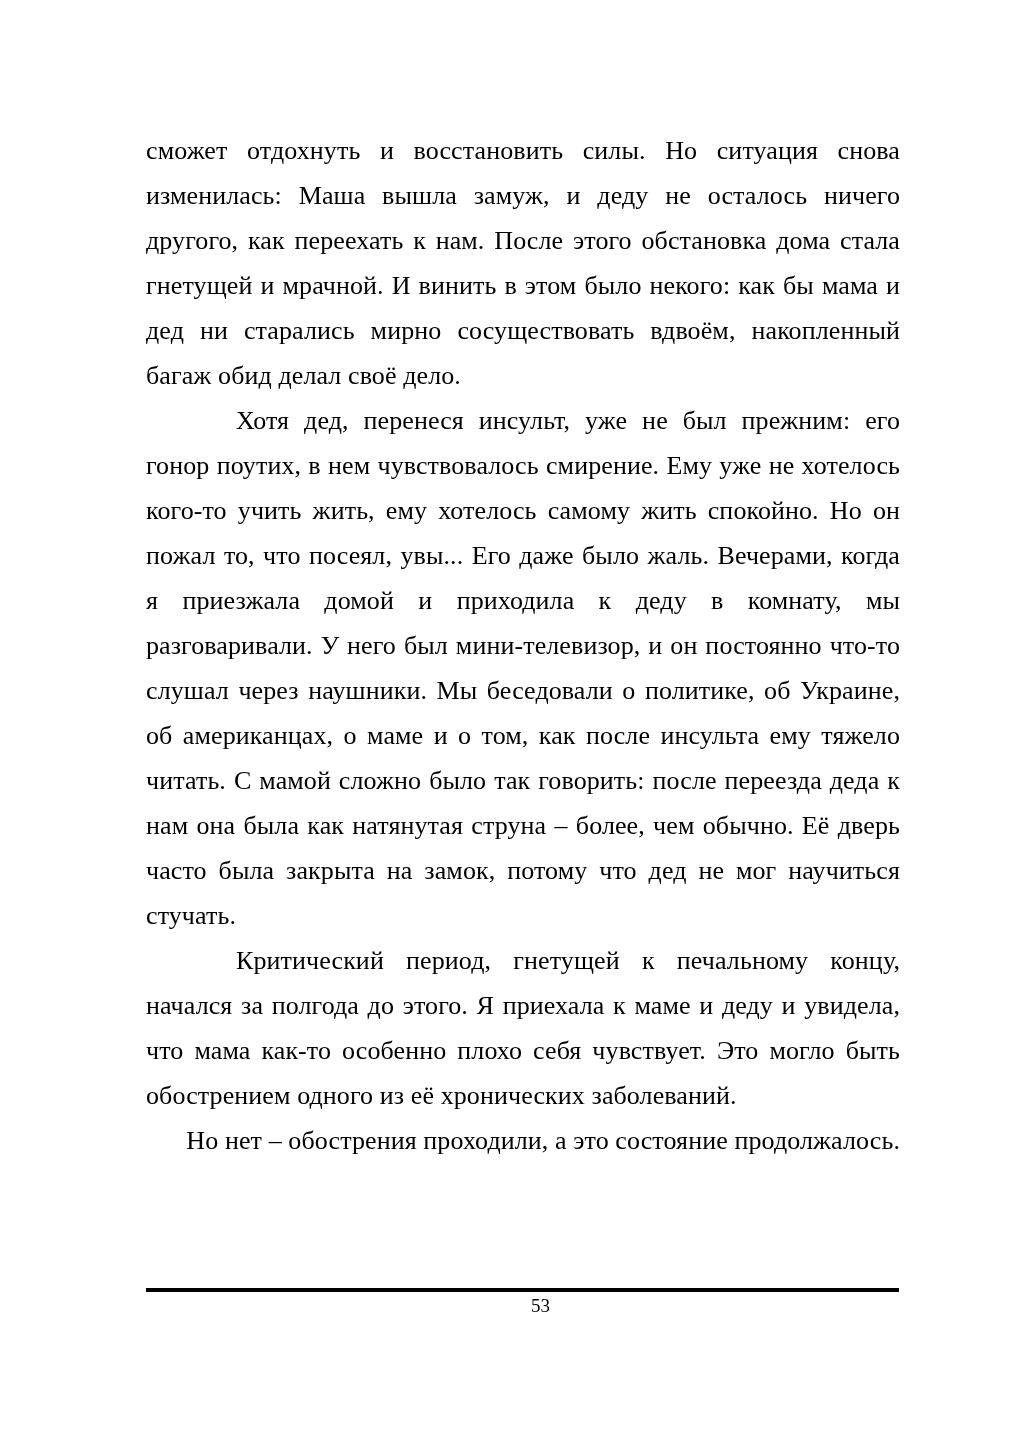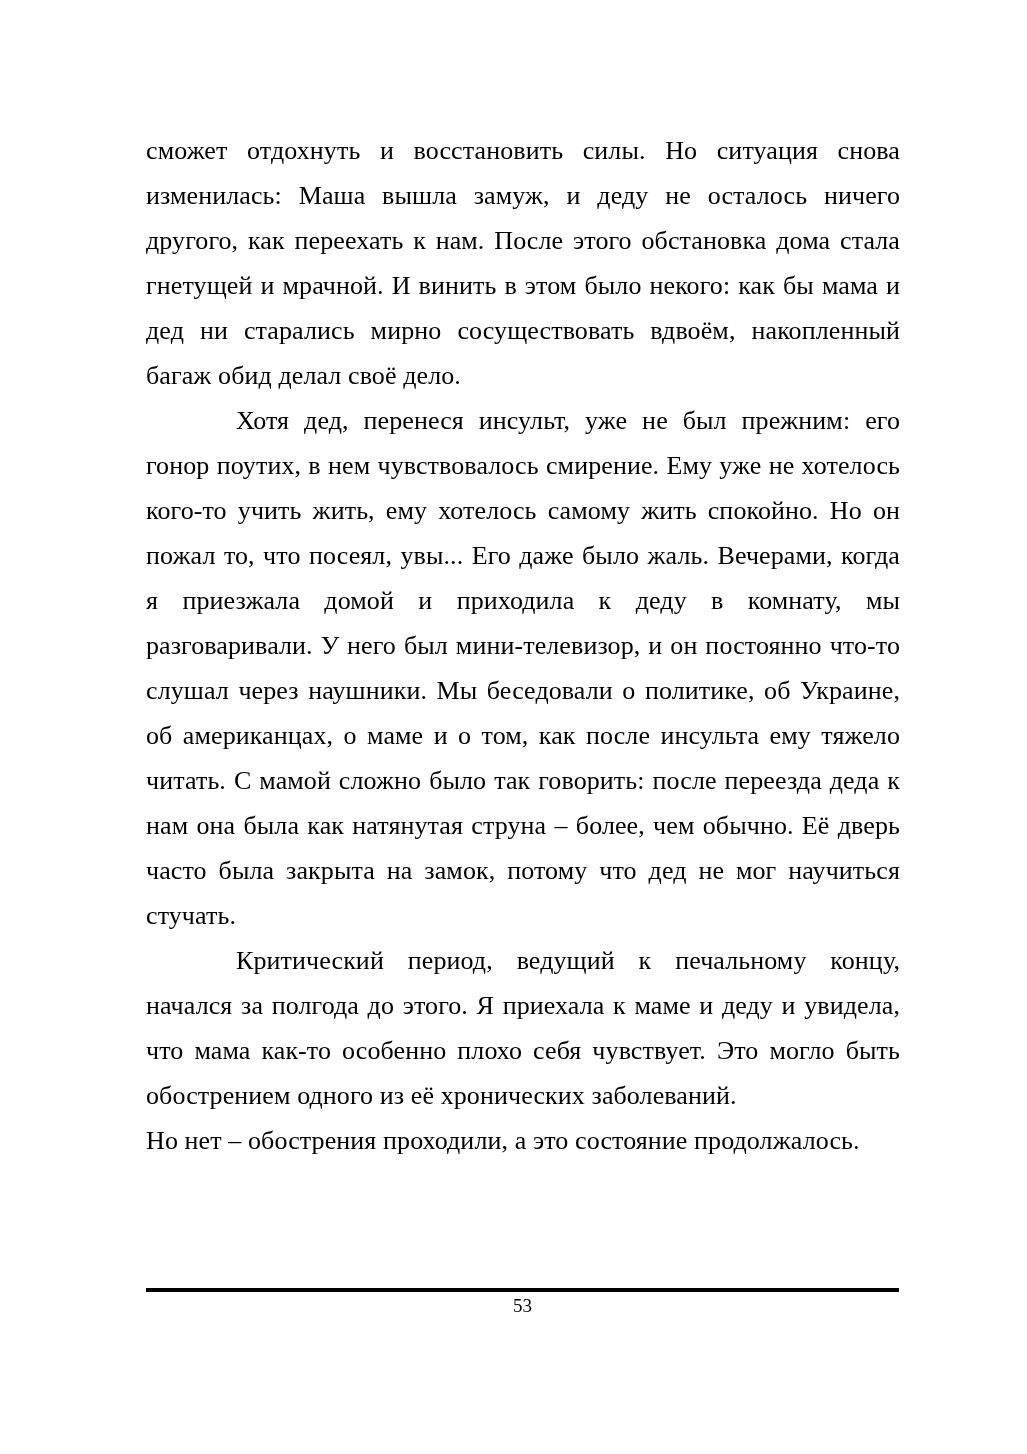--- a/index.html
+++ b/index.html
@@ -43,55 +43,55 @@
     word-spacing: 0px;
     hyphens: none;
   }
 
   .para.indented {
     text-indent: 90px;
   }
 
   
   .para.flush {
-    text-align: left;
+    text-align: right;
   }
 
   .footer-rule {
     position: absolute;
     left: 146px;
     top: 1288px;
     width: 753px;
     height: 4px;
     background: #000000;
   }
 
   .page-number {
     position: absolute;
-    left: 146px;
+    left: 164px;
     top: 1294px;
     width: 753px;
     text-align: center;
     font-size: 19px;
     line-height: 24px;
     color: #000000;
   }
 </style>
 </head>
 <body>
 
 <div class="page">
 
   <div class="content">
 
     <p class="para">сможет отдохнуть и восстановить силы. Но ситуация снова изменилась: Маша вышла замуж, и деду не осталось ничего другого, как переехать к нам. После этого обстановка дома стала гнетущей и мрачной. И винить в этом было некого: как бы мама и дед ни старались мирно сосуществовать вдвоём, накопленный багаж обид делал своё дело.</p>
 
     <p class="para indented">Хотя дед, перенеся инсульт, уже не был прежним: его гонор поутих, в нем чувствовалось смирение. Ему уже не хотелось кого-то учить жить, ему хотелось самому жить спокойно. Но он пожал то, что посеял, увы... Его даже было жаль. Вечерами, когда я приезжала домой и приходила к деду в комнату, мы разговаривали. У него был мини-телевизор, и он постоянно что-то слушал через наушники. Мы беседовали о политике, об Украине, об американцах, о маме и о том, как после инсульта ему тяжело читать. С мамой сложно было так говорить: после переезда деда к нам она была как натянутая струна – более, чем обычно. Её дверь часто была закрыта на замок, потому что дед не мог научиться стучать.</p>
 
-    <p class="para indented">Критический период, ведущий к печальному концу, начался за полгода до этого. Я приехала к маме и деду и увидела, что мама как-то особенно плохо себя чувствует. Это могло быть обострением одного из её хронических заболеваний.</p>
+    <p class="para indented">Критический период, гнетущей к печальному концу, начался за полгода до этого. Я приехала к маме и деду и увидела, что мама как-то особенно плохо себя чувствует. Это могло быть обострением одного из её хронических заболеваний.</p>
 
     <p class="para flush">Но нет – обострения проходили, а это состояние продолжалось.</p>
 
 
   </div>
 
   <div class="footer-rule"></div>
 
   <div class="page-number">53</div>
 

